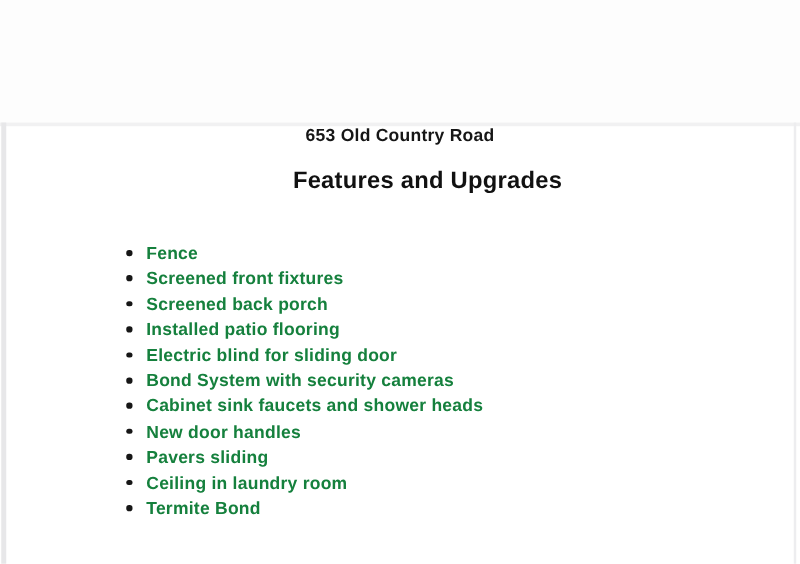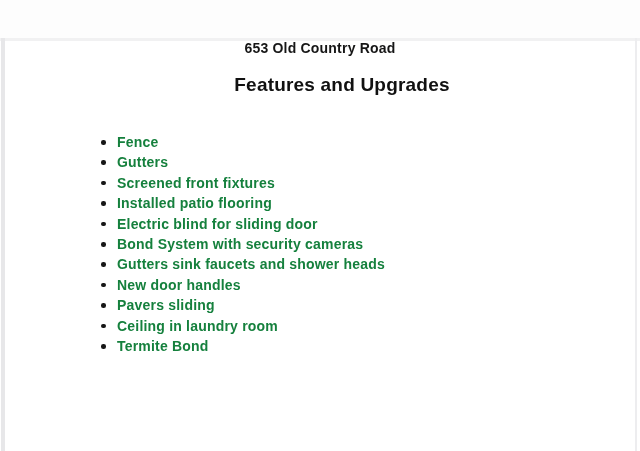--- a/index.html
+++ b/index.html
@@ -23,21 +23,21 @@
     position: absolute; right: 3px; top: 0;
     width: 2px; height: 451px;
     background: #ededef;
   }
   .edge-top {
     position: absolute; left: 0; top: 0;
     width: 640px; height: 3px;
     background: #f1f1f2;
   }
   .address {
-    margin-top: 38px;
+    margin-top: 98px;
     text-align: center;
     font-size: 14px;
     line-height: 20px;
     font-weight: bold;
     color: #161616;
     letter-spacing: 0.2px;
   }
   .title {
     margin-top: 14px;
     text-align: center;
@@ -78,25 +78,25 @@
   <div class="edge-top"></div>
   <div class="edge-left"></div>
   <div class="edge-right"></div>
 
   <div class="address">653 Old Country Road</div>
 
   <h1 class="title">Features and Upgrades</h1>
 
   <ul class="features">
       <li>Fence</li>
-      <li>Gutters</li>
       <li>Screened front fixtures</li>
+      <li>Screened back porch</li>
       <li>Installed patio flooring</li>
       <li>Electric blind for sliding door</li>
       <li>Bond System with security cameras</li>
-      <li>Gutters sink faucets and shower heads</li>
+      <li>Cabinet sink faucets and shower heads</li>
       <li>New door handles</li>
       <li>Pavers sliding</li>
       <li>Ceiling in laundry room</li>
       <li>Termite Bond</li>
     </ul>
 
 </div>
 
 </body></html>

